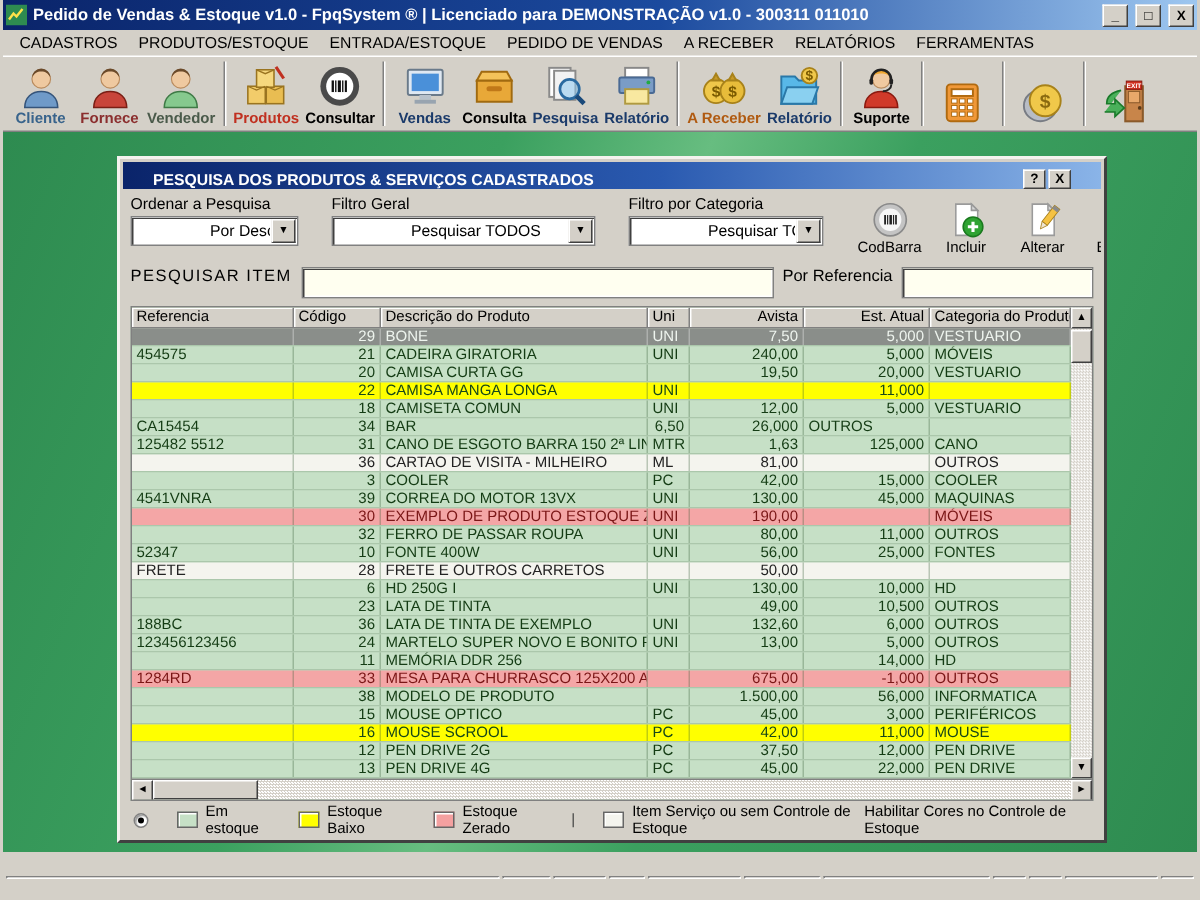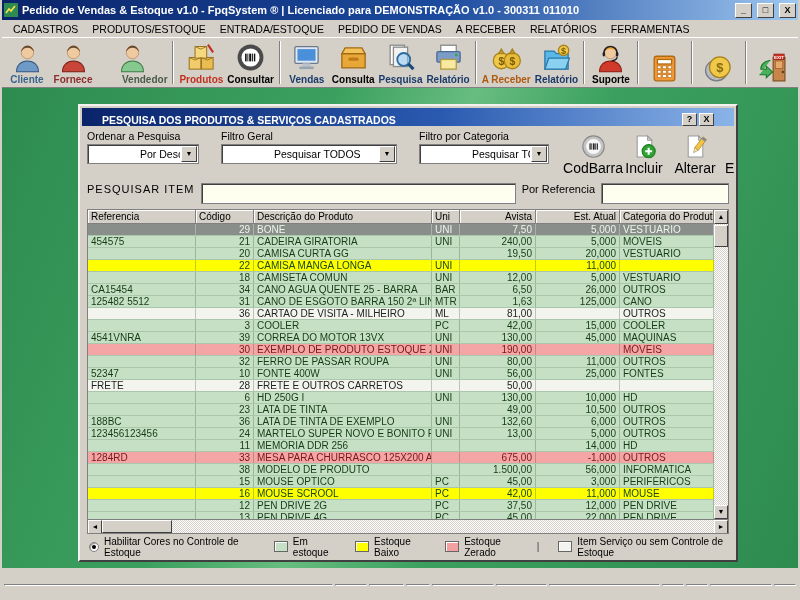--- a/index.html
+++ b/index.html
@@ -44,21 +44,21 @@
 
   .filter-row{display:flex;align-items:flex-start;flex:0 0 auto;}
   .fgroup{display:flex;flex-direction:column;gap:2px;font-size:10.5px;color:#000;margin-right:22px;}
   .combo{height:20px;background:#fff;border:1px solid #808080;box-shadow:inset 1px 1px 0 #404040, inset -1px -1px 0 #fff;
     display:flex;align-items:center;font-size:10.5px;}
   .combo .val{flex:1;padding:0 4px;white-space:nowrap;overflow:hidden;margin-left:48px;}
   .combo .drop{width:16px;height:16px;margin:1px;background:#d4d0c8;border:1px solid;border-color:#fff #404040 #404040 #fff;
     font-size:7px;line-height:14px;text-align:center;color:#000;}
   .w1{width:112px}.w2{width:176px}.w3{width:130px}
   .actions{margin-left:auto;display:flex;gap:7px;padding-top:2px;}
-  .action{width:44px;display:flex;flex-direction:column;align-items:center;font-size:14px;color:#000;}
+  .action{width:44px;display:flex;flex-direction:column;align-items:center;font-size:10px;color:#000;}
   .action .aicon{height:28px;display:flex;align-items:center;}
 
   .search-row{display:flex;align-items:flex-start;margin:7px 0 5px;font-size:11px;color:#000;flex:0 0 auto;gap:6px;}
   .search-row .lbl{letter-spacing:1px;}
   .tbox{height:21px;background:#fffff0;border:1px solid #808080;box-shadow:inset 1px 1px 0 #404040, inset -1px -1px 0 #fff;
     font-size:11px;padding:0 4px;font-family:"Liberation Sans",sans-serif;outline:none;}
   .tbox.item{flex:1;}
   .tbox.ref{width:128px;}
 
   
@@ -157,21 +157,21 @@
   </div>
 
   <div class="tb-btn">
     <span class="tb-icon">
           <svg width="33" height="31" viewBox="0 0 24 24">
             <path d="M3.5 23c0-5.2 3.6-8.3 8.5-8.3s8.5 3.1 8.5 8.3z" fill="#86c98e" stroke="#3f7a46" stroke-width=".8"></path>
             <circle cx="12" cy="8.2" r="4.8" fill="#efc9a0" stroke="#b98b5e" stroke-width=".6"></circle>
             <path d="M7.2 7.6a4.8 4.8 0 0 1 9.6 0c-1.2-2.2-2.6-3.2-4.8-3.2s-3.6 1-4.8 3.2z" fill="#6b4a2a"></path>
           </svg>
         </span>
-    <span class="tb-label" style="color: rgb(74, 90, 74); margin-left: 24px;">Vendedor</span>
+    <span class="tb-label" style="color: rgb(74, 90, 74);">Vendedor</span>
   </div>
 <span class="tb-sep"></span>
   <div class="tb-btn">
     <span class="tb-icon">
           <svg width="33" height="31" viewBox="0 0 24 24">
             <g stroke="#9a7420" stroke-width=".8">
               <rect x="2.5" y="12" width="9" height="9" fill="#f2cc6a"></rect>
               <rect x="12" y="12" width="9" height="9" fill="#e9bd52"></rect>
               <rect x="7" y="3.5" width="9" height="9" fill="#f6d87e"></rect>
             </g>
@@ -485,21 +485,20 @@
                     <span class="gc num">18</span>
                     <span class="gc">CAMISETA COMUN</span>
                     <span class="gc">UNI</span>
                     <span class="gc num">12,00</span>
                     <span class="gc num">5,000</span>
                     <span class="gc">VESTUARIO</span>
                   </div>
                   <div class="grow gr st-green">
                     <span class="gc">CA15454</span>
                     <span class="gc num">34</span>
-                    <span class="gc">CANO AGUA QUENTE 25 - BARRA</span>
                     <span class="gc">BAR</span>
                     <span class="gc num">6,50</span>
                     <span class="gc num">26,000</span>
                     <span class="gc">OUTROS</span>
                   </div>
                   <div class="grow gr st-green">
                     <span class="gc">125482 5512</span>
                     <span class="gc num">31</span>
                     <span class="gc">CANO DE ESGOTO BARRA 150 2ª LINHA</span>
                     <span class="gc">MTR</span>
@@ -683,32 +682,32 @@
             <span class="hthumb"></span>
             <span class="hspacer"></span>
             <span class="sbtn">►</span>
           </div>
         </div>
 
         <div class="legend">
           <span class="radio">
               <i></i>
             </span>
-          <span>Habilitar Cores no Controle de Estoque</span>
           <span id="legend-items" style="display:flex;align-items:center;gap:5px;">
               <span class="sw" style="background: rgb(198, 224, 198);"></span>
               <span>Em estoque</span>
               <span class="sw" style="background: rgb(255, 255, 0);"></span>
               <span>Estoque Baixo</span>
               <span class="sw" style="background: rgb(244, 160, 160);"></span>
               <span>Estoque Zerado</span>
               <span class="leg-sep">|</span>
               <span class="sw" style="background: rgb(244, 244, 238);"></span>
               <span>Item Serviço ou sem Controle de Estoque</span>
             </span>
+          <span>Habilitar Cores no Controle de Estoque</span>
         </div>
 
       </div>
     </div>
   </div>
 
   <div class="statusbar">
     <span class="panel p-city">Sua Cidade - UF 20 de Outubro de 2010 - Quarta-feira</span>
     <span class="panel">Num</span>
     <span class="panel">Caps</span>

